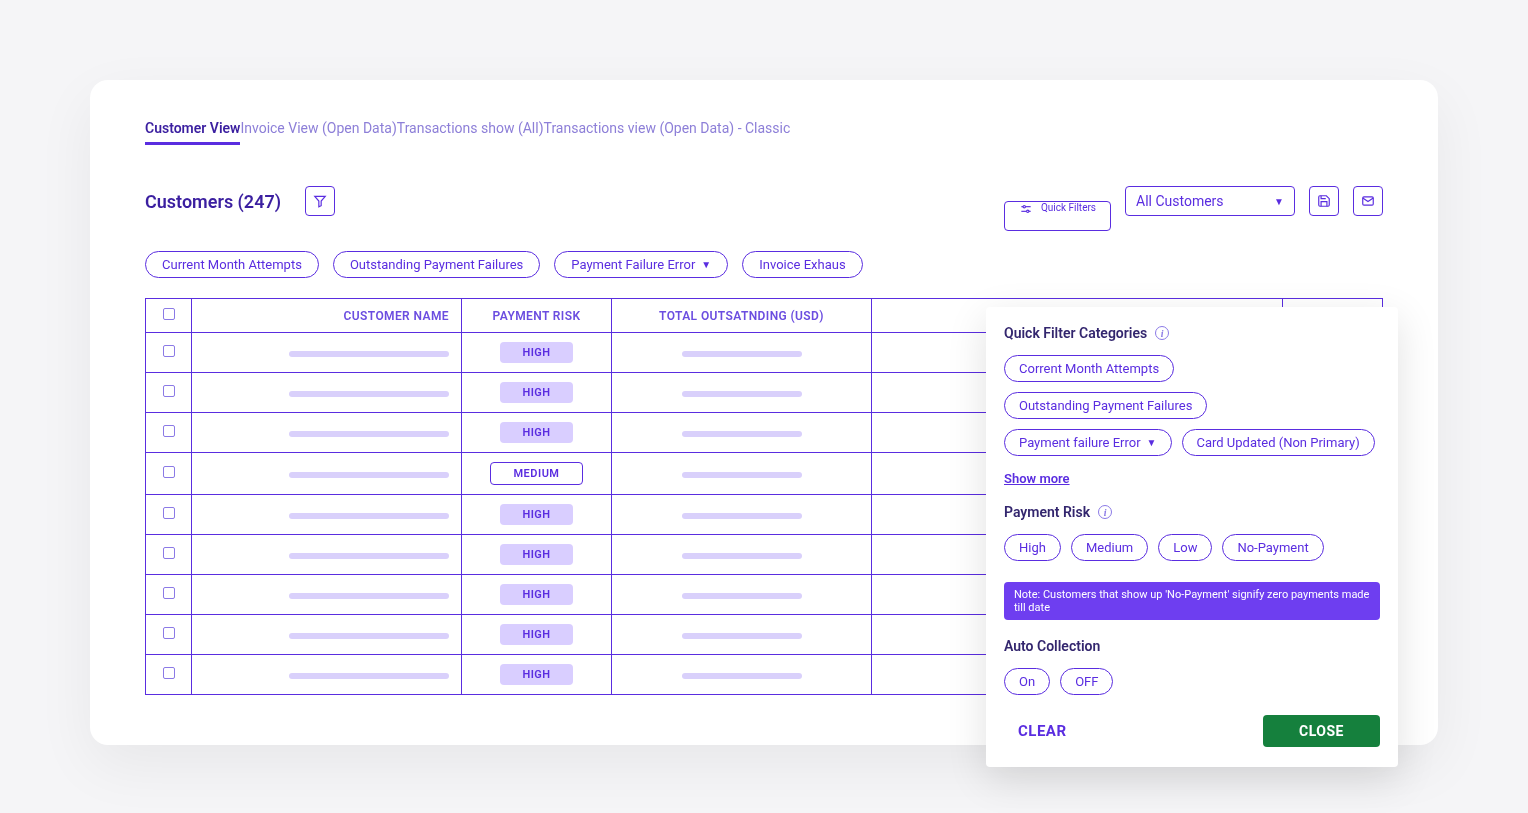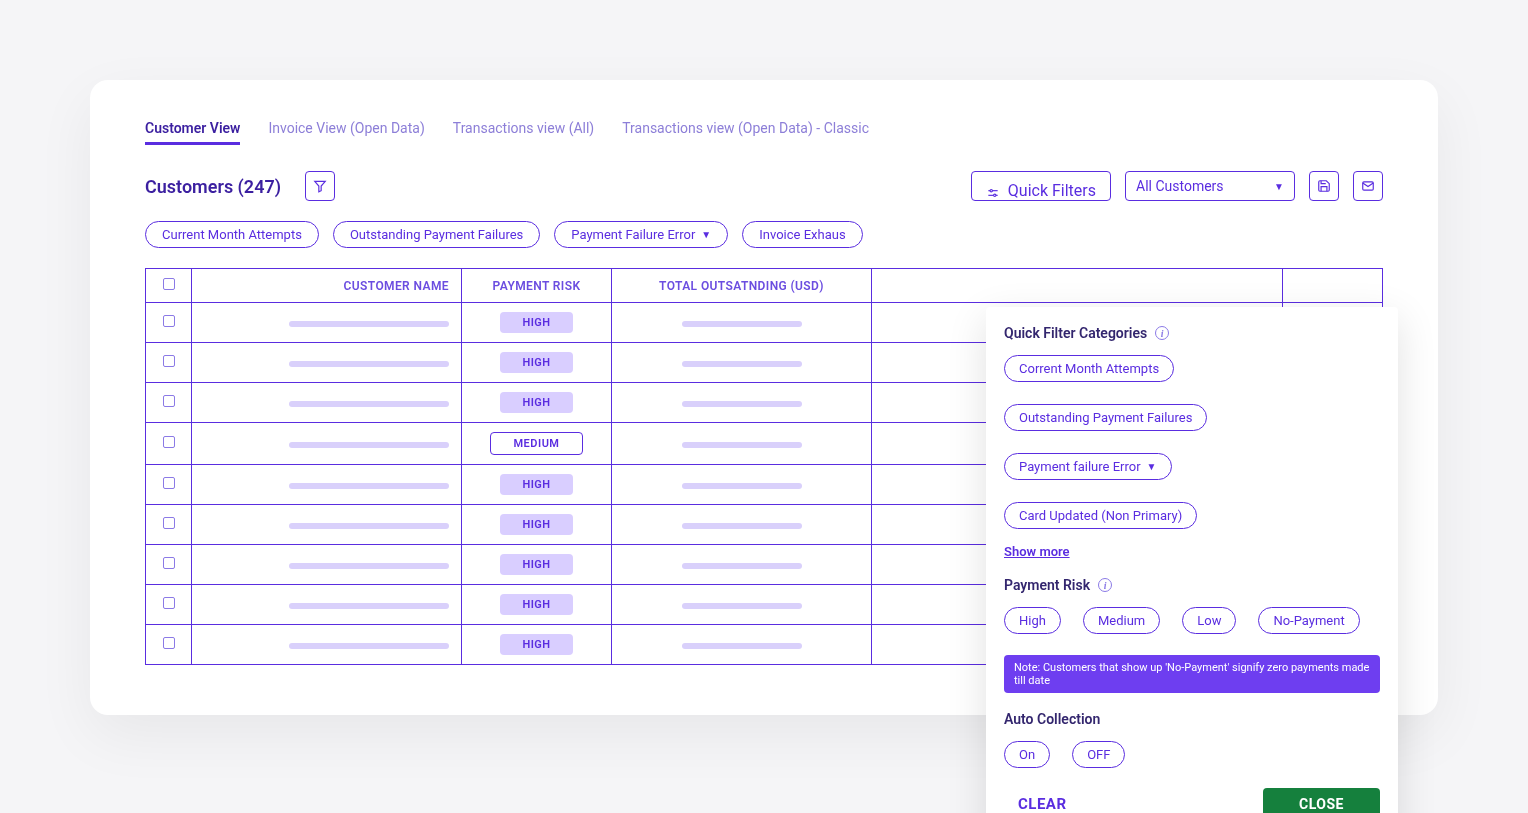--- a/index.html
+++ b/index.html
@@ -13,21 +13,20 @@
   }
   .panel {
     background: #fff;
     border-radius: 18px;
     box-shadow: 0 20px 60px rgba(0,0,0,0.06);
     padding: 40px 55px 50px 55px;
     position: relative;
   }
   .tabs {
     display: flex;
-    gap: 28px;
     font-size: 14px;
     margin-bottom: 26px;
   }
   .tab {
     color: #8d7fd8;
     cursor: pointer;
     padding-bottom: 6px;
   }
   .tab.active {
     color: #3b1fa0;
@@ -67,25 +66,26 @@
     color:#5a2de0;
     cursor:pointer;
   }
   .spacer { flex: 1; }
   .pill-btn {
     border: 1px solid #5a2de0;
     border-radius: 4px;
     height: 30px;
     padding: 0 14px;
     display: flex;
-    align-items: flex-end;
+    align-items: flex-start;
     gap: 8px;
     color: #5a2de0;
-    font-size: 16px;
-    cursor:pointer;
+    font-size: 10px;
+    cursor:pointer;
+    margin-top:30px;
   }
   .select-box {
     border: 1px solid #5a2de0;
     border-radius: 4px;
     height: 30px;
     width: 170px;
     padding: 0 10px;
     display:flex;align-items:center;justify-content:space-between;
     color:#5a2de0;
     font-size:14px;
@@ -158,21 +158,21 @@
     padding: 18px 18px 20px 18px;
     z-index: 10;
   }
   .popup h4 {
     font-size:14px;
     font-weight:600;
     color:#33266e;
     margin-bottom:14px;
     display:flex;align-items:center;gap:8px;
   }
-  .popup .chip-row { margin-bottom:12px; gap:22px;}
+  .popup .chip-row { margin-bottom:12px; gap:10px;}
   .popup .chip { font-size:13px; padding:5px 14px;}
   .show-more {
     color:#5a2de0;
     font-size:13px;
     font-weight:600;
     text-decoration:underline;
     cursor:pointer;
     margin-bottom:18px;
     display:inline-block;
   }
@@ -207,21 +207,21 @@
   .caret { font-size:10px;}
 </style>
 </head>
 <body>
 
 <div class="panel">
 
   <div class="tabs">
     <div class="tab active">Customer View</div>
     <div class="tab">Invoice View (Open Data)</div>
-    <div class="tab">Transactions view (All)</div>
+    <div class="tab">Transactions show (All)</div>
     <div class="tab">Transactions view (Open Data) - Classic</div>
   </div>
 
   <div class="toolbar">
     <div class="title">Customers (247)</div>
     <div class="icon-btn">
       <svg width="14" height="14" viewBox="0 0 24 24" fill="none" stroke="#5a2de0" stroke-width="2">
           <polygon points="3 4 21 4 14 12 14 20 10 22 10 12 3 4"></polygon>
         </svg>
     </div>

